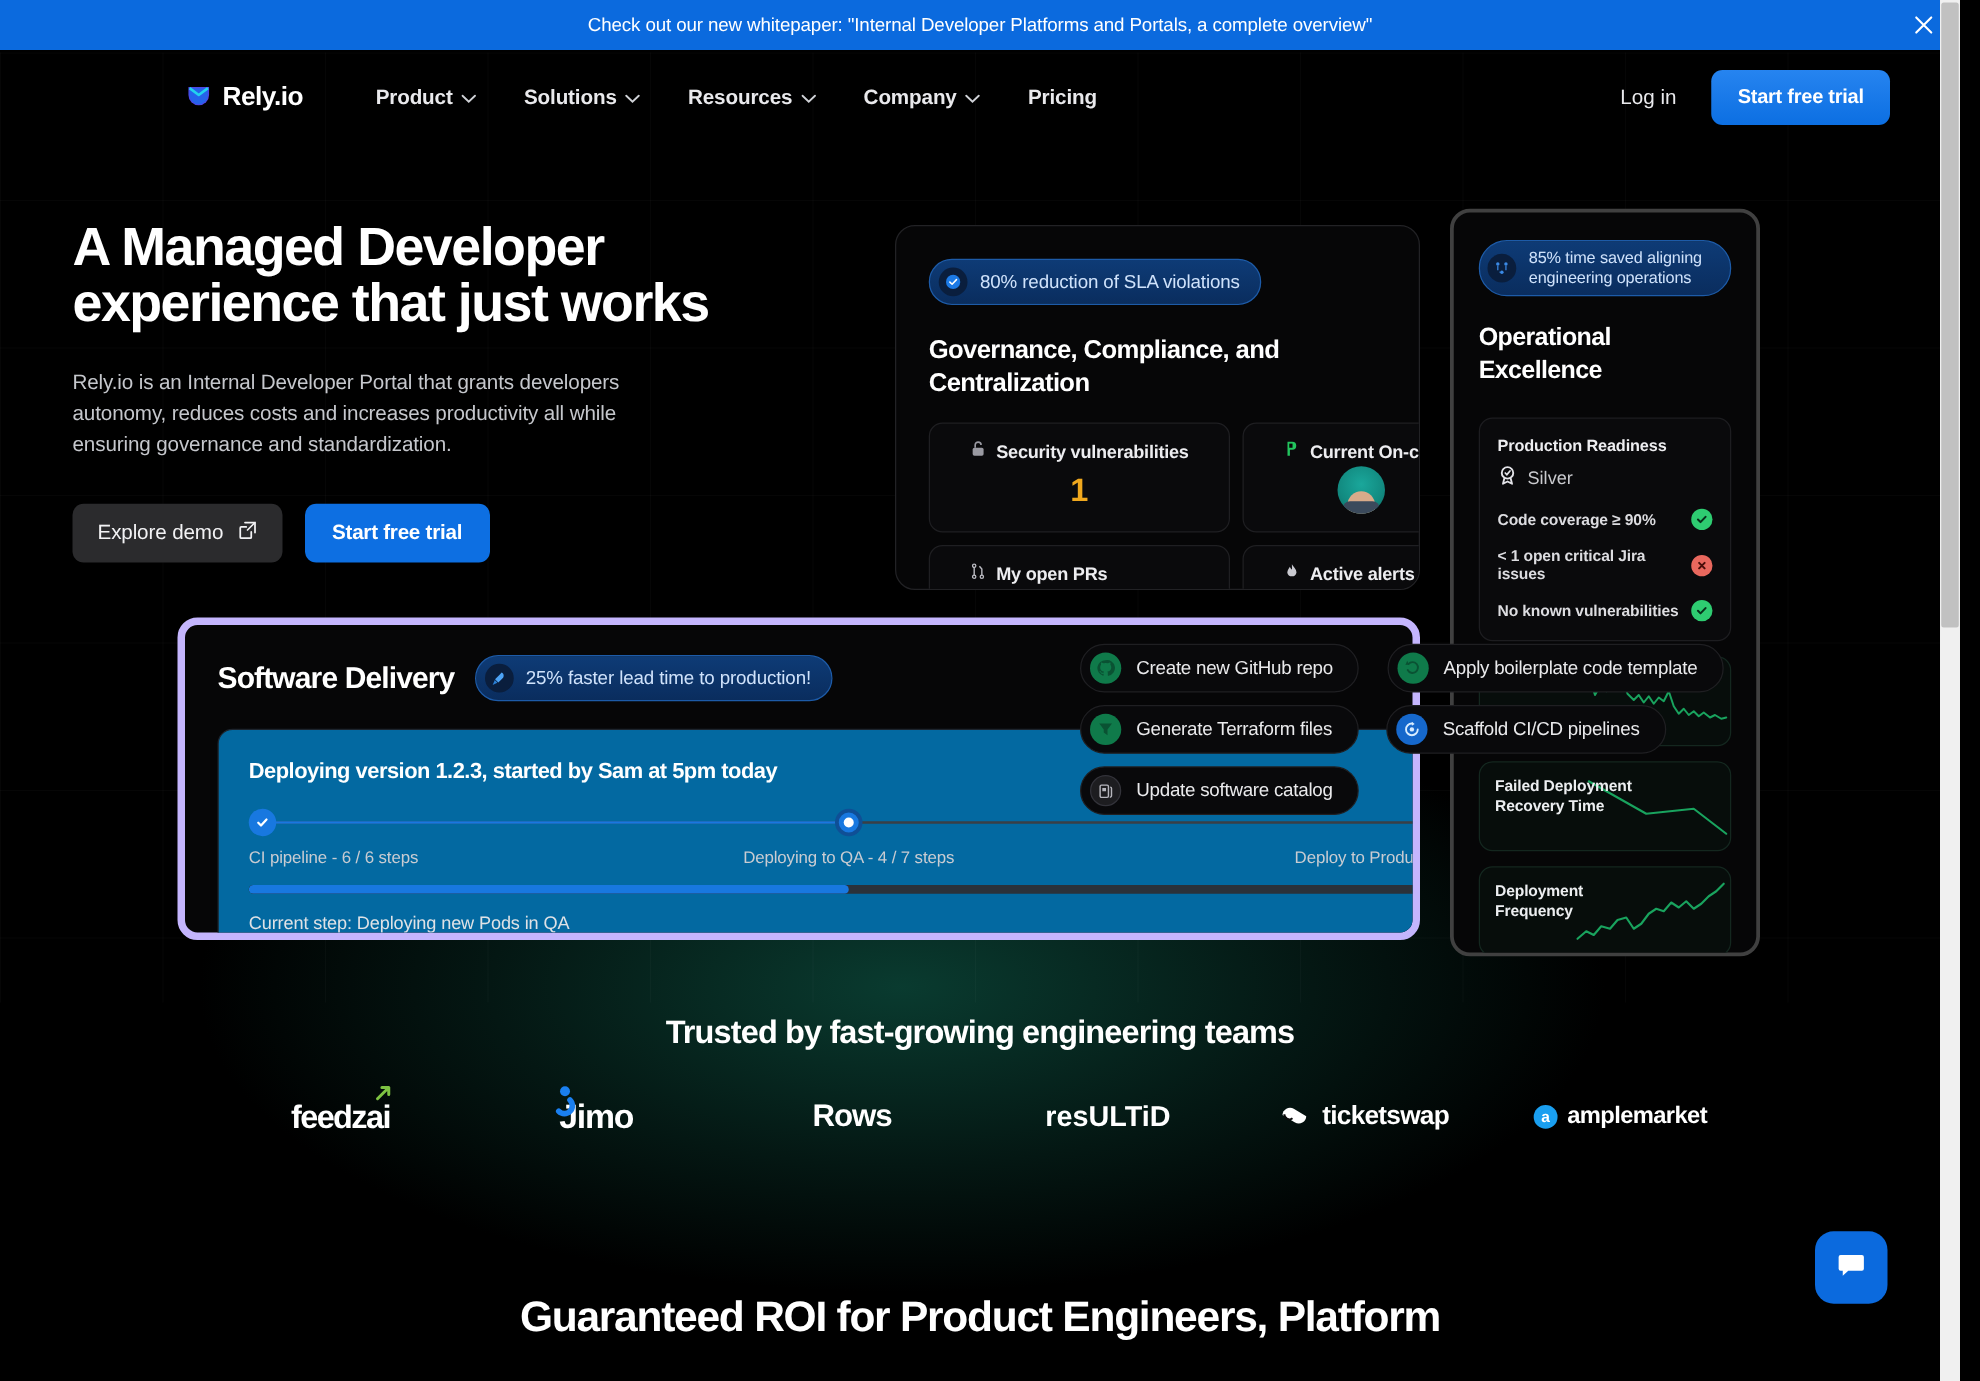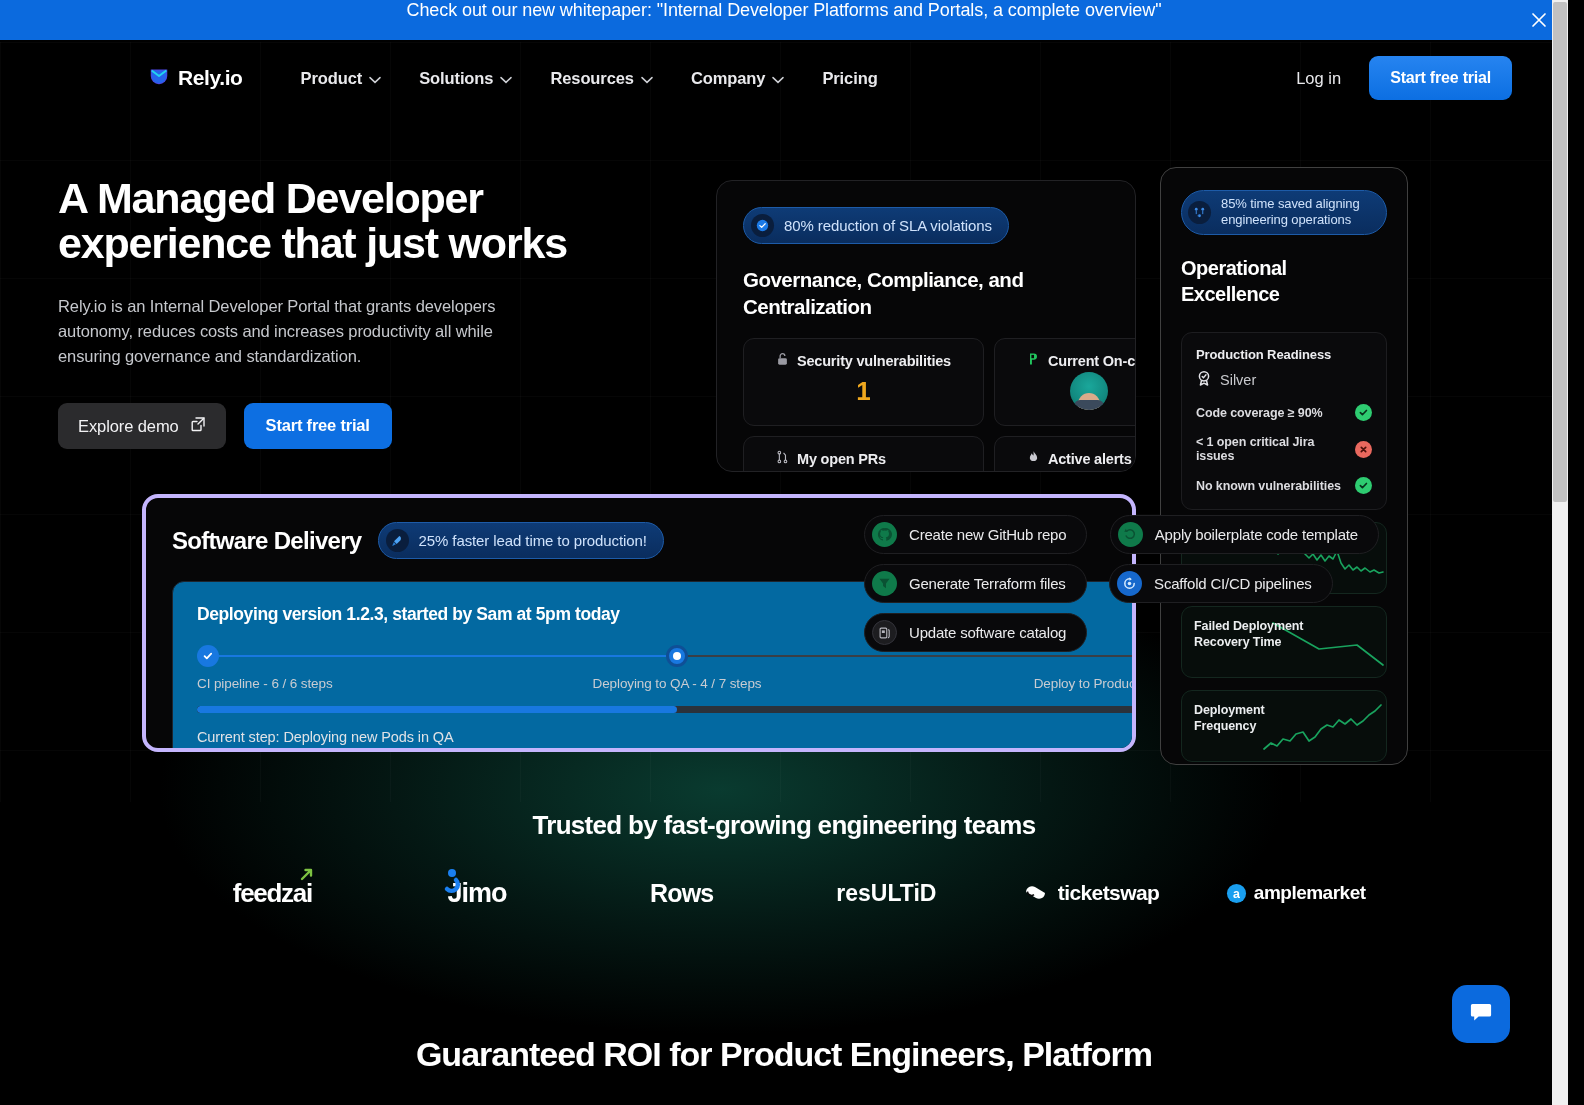--- a/index.html
+++ b/index.html
@@ -28,22 +28,22 @@
       linear-gradient(to bottom, rgba(255,255,255,0.022) 1px, transparent 1px);
     background-size: 130px 118px;
     pointer-events: none;
   }
 
   
   .banner {
     position: relative; z-index: 20;
     height: 40px; width: 1568px;
     background: #0b6ade;
-    display: flex; justify-content: center;
-    color: #ffffff; font-size: 18px; letter-spacing: -0.1px;
+    display: flex; align-items: center; justify-content: center;
+    color: #ffffff; font-size: 15px; letter-spacing: -0.1px;
   }
   .banner-close {
     position: absolute; right: 18px; top: 50%; transform: translateY(-50%);
     width: 22px; height: 22px; cursor: pointer;
     display: flex; align-items: center; justify-content: center;
   }
   .banner-close svg { display: block; }
 
   
   .nav {
@@ -75,21 +75,21 @@
     letter-spacing: -1.2px; max-width: 540px;
   }
   .hero p {
     margin-top: 28px; color: #c5c7cc; font-size: 16.5px; line-height: 1.5;
     max-width: 490px; letter-spacing: -0.1px;
   }
   .hero-btns { margin-top: 34px; display: flex; gap: 18px; }
   .btn-ghost {
     background: #2b2b2d; color: #f2f2f4; font-size: 16.5px;
     border: none; border-radius: 9px; padding: 13px 20px; cursor: pointer;
-    display: flex; align-items: flex-end; gap: 11px; letter-spacing: -0.1px;
+    display: flex; align-items: center; gap: 11px; letter-spacing: -0.1px;
   }
   .btn-hero-primary {
     background: #0d6fe2; color: #fff; font-size: 16.5px; font-weight: 700;
     border: none; border-radius: 9px; padding: 13px 22px; cursor: pointer;
     letter-spacing: -0.2px;
   }
 
   
   .pill {
     display: inline-flex; align-items: center; gap: 10px;
@@ -140,21 +140,21 @@
   }
   .avatar::before {
     content: ""; position: absolute; left: 50%; bottom: -3px; transform: translateX(-50%);
     width: 30px; height: 13px; border-radius: 6px 6px 0 0;
     background: #3b4a5c; z-index: 2;
   }
 
   
   .ops {
     position: absolute; left: 1160px; top: 167px; width: 248px; height: 598px;
-    background: #060607; border: 1px solid #404040; border-radius: 16px;
+    background: #060607; border: 3px solid #404040; border-radius: 16px;
     padding: 22px 20px; z-index: 9; overflow: hidden;
   }
   .ops .pill { font-size: 13px; line-height: 1.25; padding: 5px 13px 5px 6px; }
   .ops-title {
     margin-top: 20px; color: #fff; font-size: 20px; font-weight: 700;
     line-height: 1.34; letter-spacing: -0.5px;
   }
   .ops-card {
     margin-top: 24px; border: 1px solid #1d1d20; border-radius: 11px;
     background: #0a0a0c; padding: 14px 14px 15px;
@@ -178,21 +178,21 @@
   }
   .metric-label {
     color: #eceef0; font-size: 12.5px; font-weight: 700; line-height: 1.3;
     letter-spacing: -0.1px; position: relative; z-index: 2; max-width: 110px;
   }
   .metric-spark { position: absolute; right: 0; bottom: 0; }
 
   
   .sd {
     position: absolute; left: 142px; top: 494px; width: 994px; height: 258px;
-    background: #060607; border: 4px solid #c4b5fd; border-radius: 16px;
+    background: #060607; border: 6px solid #c4b5fd; border-radius: 16px;
     padding: 24px 0 0 26px; overflow: hidden; z-index: 8;
   }
   .sd-head { display: flex; align-items: center; gap: 16px; }
   .sd-head h2 { color: #fff; font-size: 24px; font-weight: 700; letter-spacing: -0.7px; }
   .deploy-card {
     margin-top: 22px; width: 1010px;
     background: #0369a1; border: 1px solid #1d242d; border-radius: 12px;
     padding: 22px 24px 20px;
   }
   .deploy-title { color: #fff; font-size: 17.5px; font-weight: 700; letter-spacing: -0.4px; }

